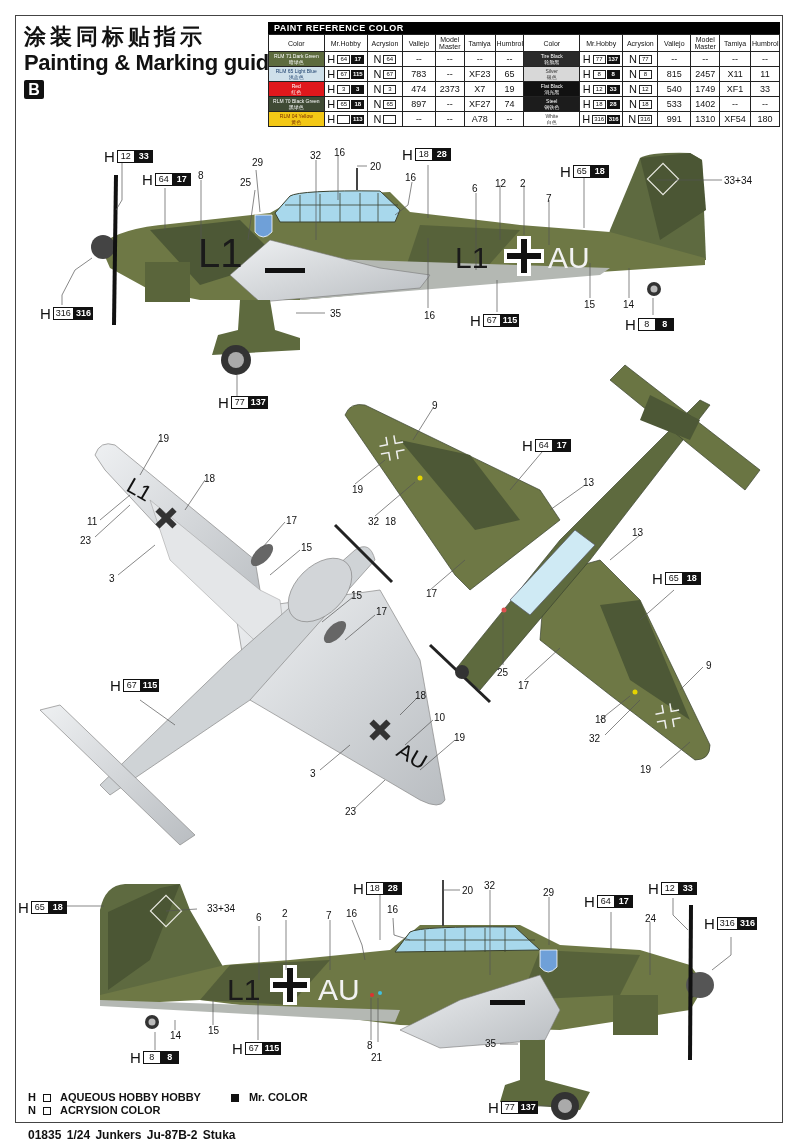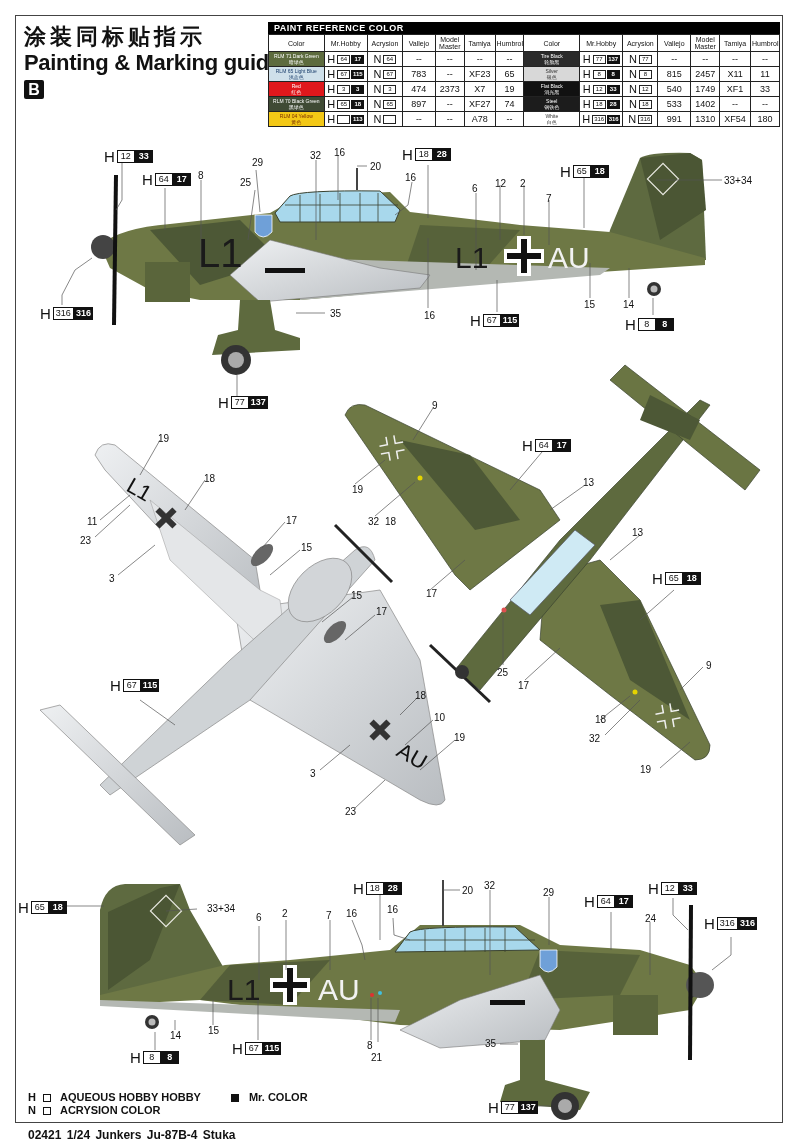--- a/index.html
+++ b/index.html
@@ -717,16 +717,16 @@
     <span>Mr. COLOR</span>
   </div>
   <div class="row">
     <span>N</span>
       <span class="hbox"></span>
     <span>ACRYSION COLOR</span>
   </div>
 </div>
 
 <div class="footer">
-  <span>02421</span>
+  <span>01835</span>
   <span>1/24</span>
-  <span>Junkers Ju-87B-4 Stuka</span>
+  <span>Junkers Ju-87B-2 Stuka</span>
 </div>
 
 </body></html>

